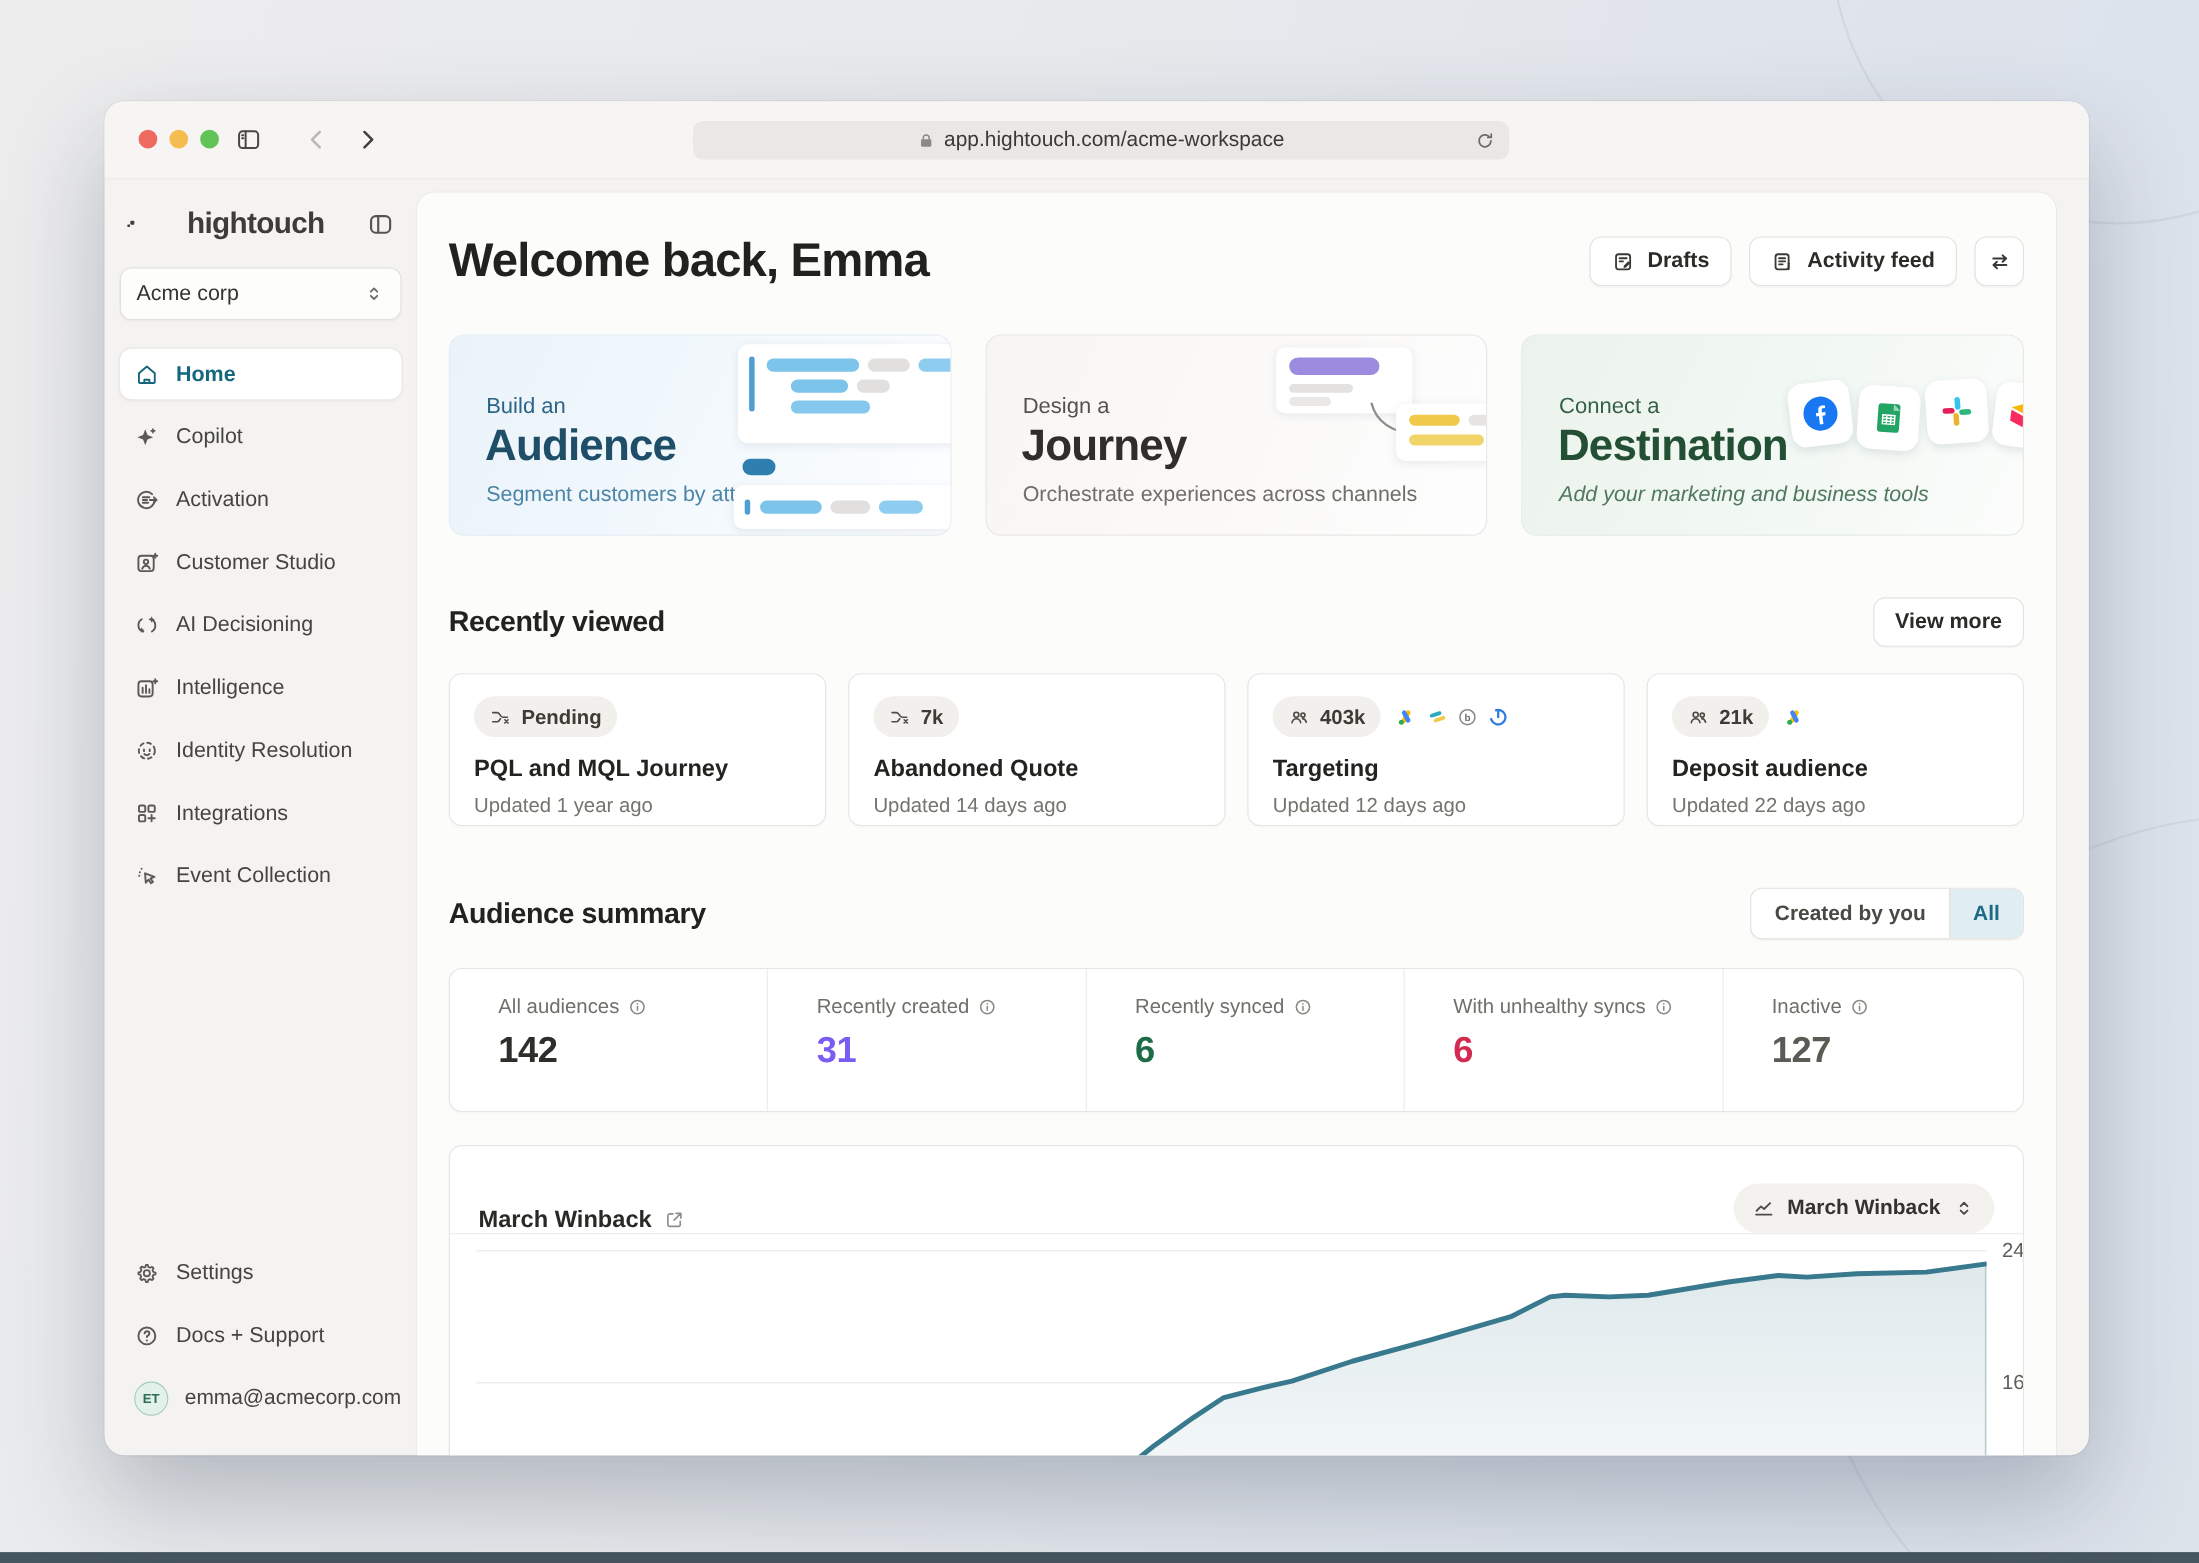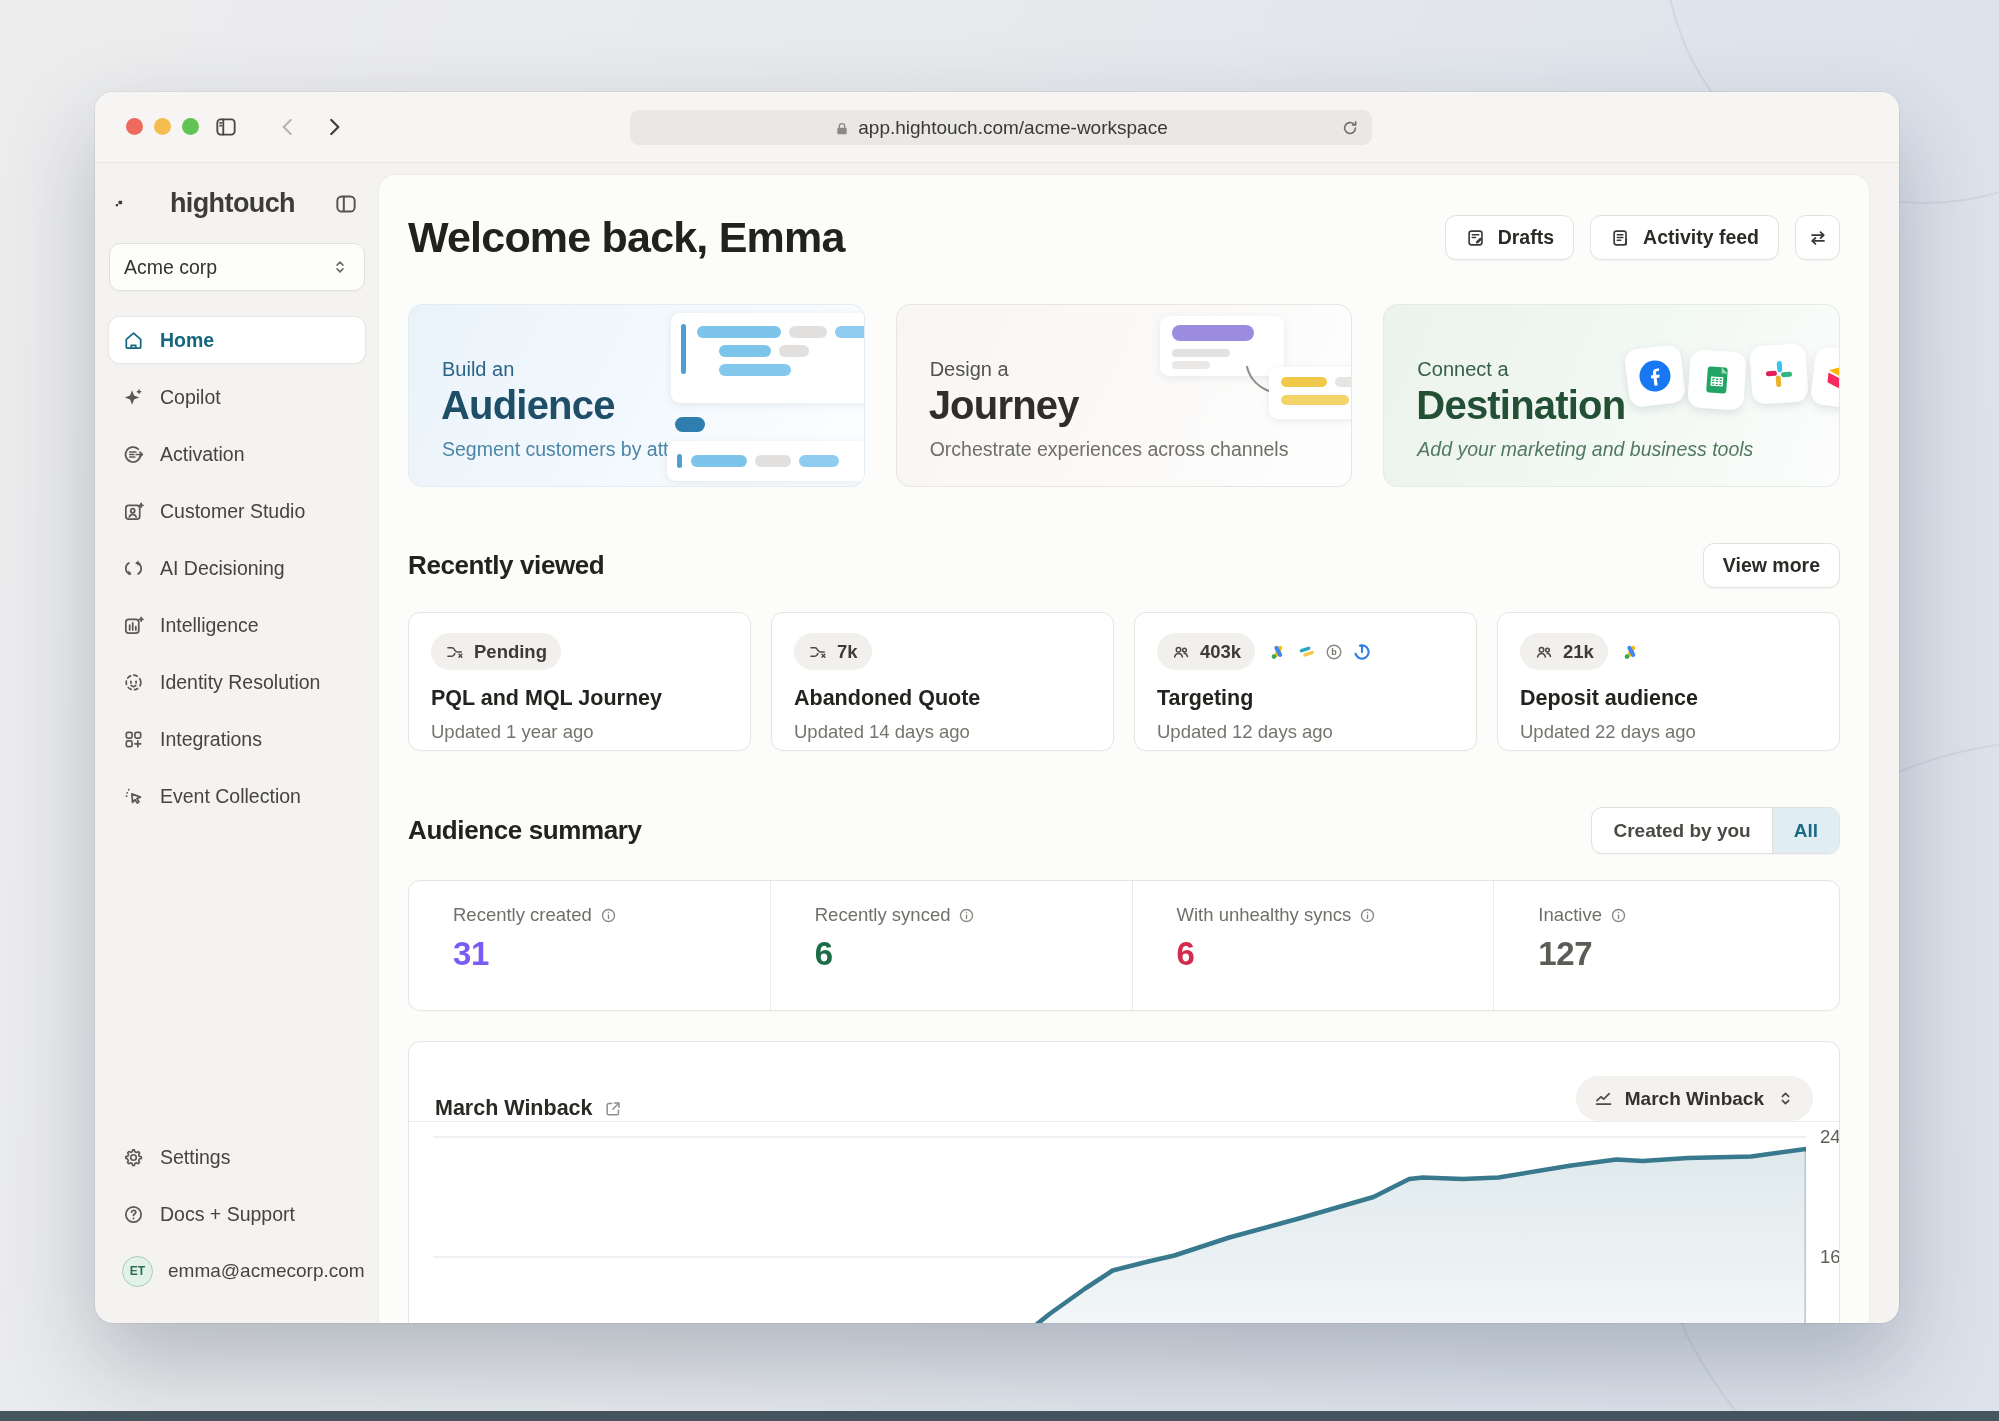--- a/index.html
+++ b/index.html
@@ -500,20 +500,31 @@
       <div class="section-head">
         <h2 class="sec">Audience summary</h2>
         <div class="seg">
           <span class="opt">Created by you</span>
           <span class="opt sel">All</span>
         </div>
       </div>
       <div class="stats-card">
         <div class="stat">
           <div class="stat-label">
+              <span>All audiences</span>
+              <span class="ic"><svg viewBox="0 0 24 24" fill="none" stroke="currentColor" stroke-width="2">
+                  <circle cx="12" cy="12" r="8.5"></circle>
+                  <path d="M12 11.2v5" stroke-linecap="round"></path>
+                  <circle cx="12" cy="7.8" r="1.1" fill="currentColor" stroke="none"></circle>
+                </svg></span>
+            </div>
+          <div class="stat-value" style="color: rgb(47, 46, 42);">142</div>
+        </div>
+        <div class="stat">
+          <div class="stat-label">
               <span>Recently created</span>
               <span class="ic"><svg viewBox="0 0 24 24" fill="none" stroke="currentColor" stroke-width="2">
                   <circle cx="12" cy="12" r="8.5"></circle>
                   <path d="M12 11.2v5" stroke-linecap="round"></path>
                   <circle cx="12" cy="7.8" r="1.1" fill="currentColor" stroke="none"></circle>
                 </svg></span>
             </div>
           <div class="stat-value" style="color: rgb(122, 92, 245);">31</div>
         </div>
         <div class="stat">

